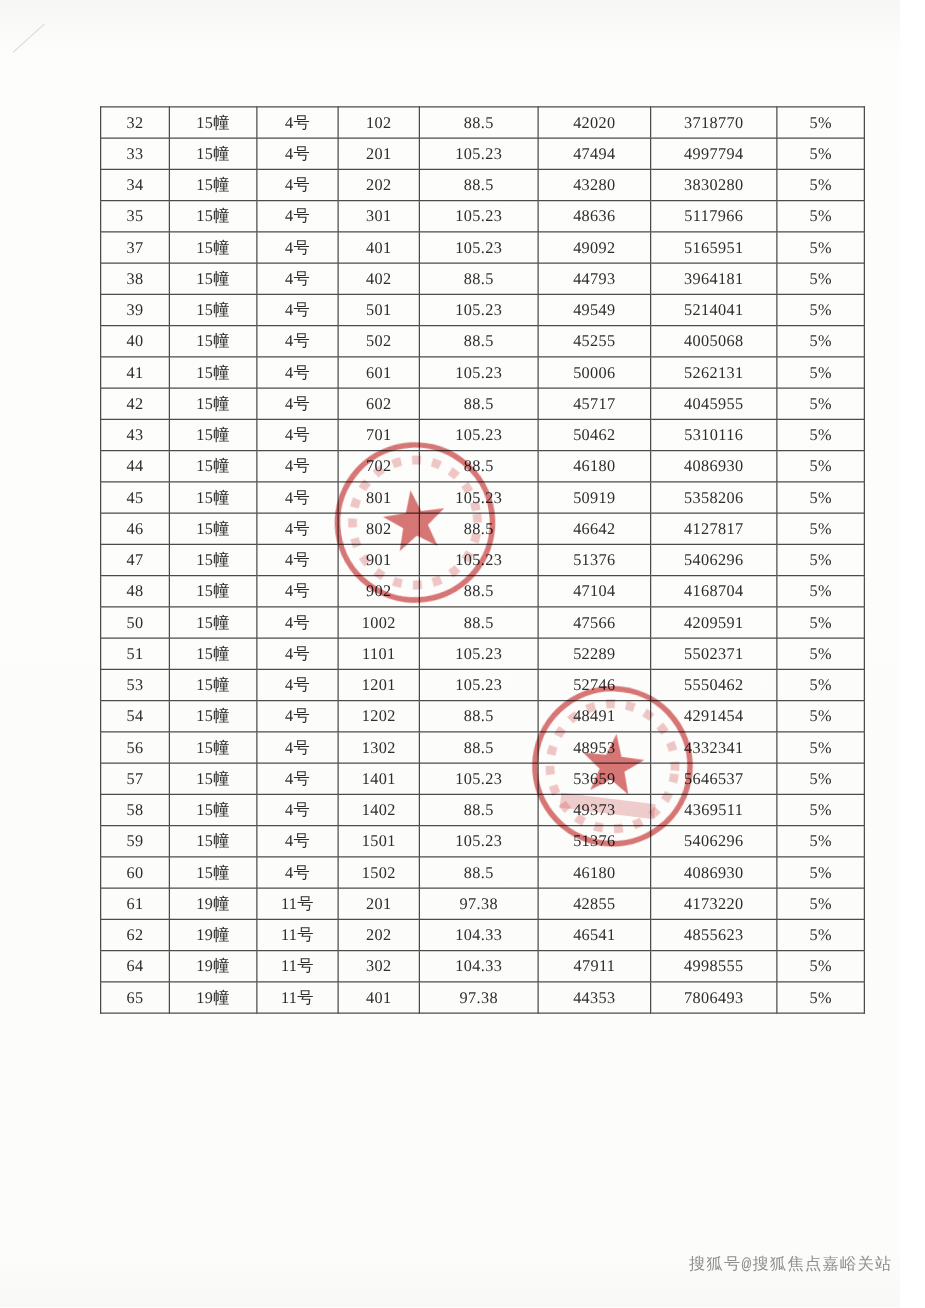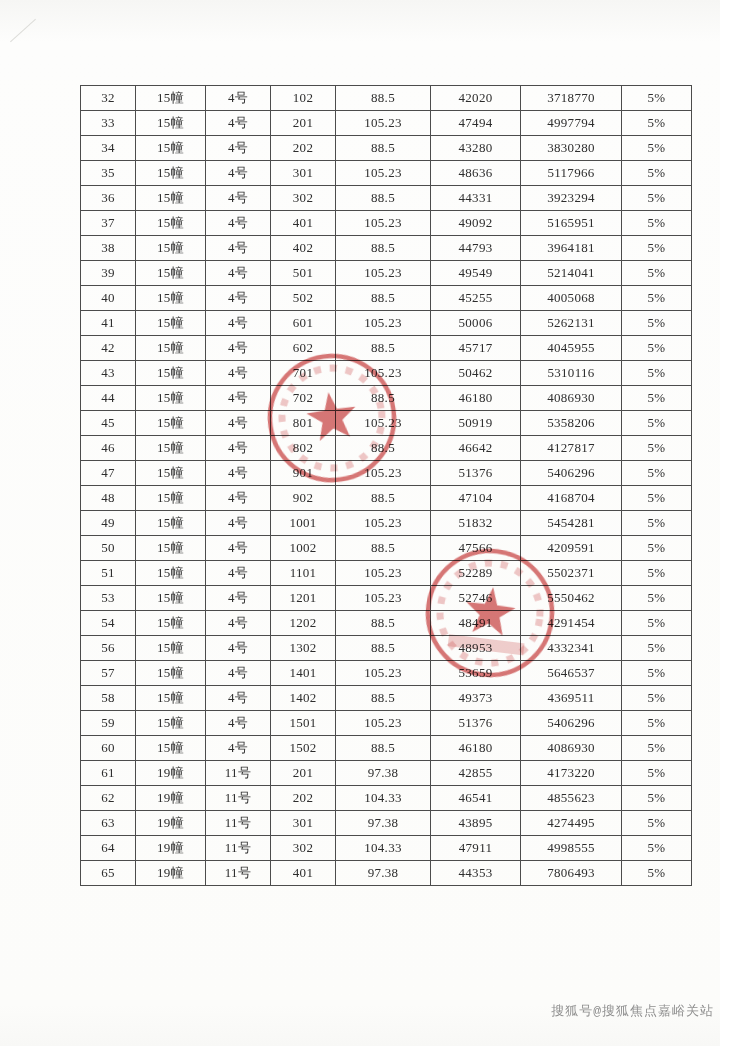--- a/index.html
+++ b/index.html
@@ -110,30 +110,20 @@
           <td>35</td>
           <td>15幢</td>
           <td>4号</td>
           <td>301</td>
           <td>105.23</td>
           <td>48636</td>
           <td>5117966</td>
           <td>5%</td>
         </tr>
         <tr>
-          <td>36</td>
-          <td>15幢</td>
-          <td>4号</td>
-          <td>302</td>
-          <td>88.5</td>
-          <td>44331</td>
-          <td>3923294</td>
-          <td>5%</td>
-        </tr>
-        <tr>
           <td>37</td>
           <td>15幢</td>
           <td>4号</td>
           <td>401</td>
           <td>105.23</td>
           <td>49092</td>
           <td>5165951</td>
           <td>5%</td>
         </tr>
         <tr>
@@ -237,30 +227,20 @@
           <td>5%</td>
         </tr>
         <tr>
           <td>48</td>
           <td>15幢</td>
           <td>4号</td>
           <td>902</td>
           <td>88.5</td>
           <td>47104</td>
           <td>4168704</td>
-          <td>5%</td>
-        </tr>
-        <tr>
-          <td>49</td>
-          <td>15幢</td>
-          <td>4号</td>
-          <td>1001</td>
-          <td>105.23</td>
-          <td>51832</td>
-          <td>5454281</td>
           <td>5%</td>
         </tr>
         <tr>
           <td>50</td>
           <td>15幢</td>
           <td>4号</td>
           <td>1002</td>
           <td>88.5</td>
           <td>47566</td>
           <td>4209591</td>
@@ -357,30 +337,20 @@
           <td>5%</td>
         </tr>
         <tr>
           <td>62</td>
           <td>19幢</td>
           <td>11号</td>
           <td>202</td>
           <td>104.33</td>
           <td>46541</td>
           <td>4855623</td>
-          <td>5%</td>
-        </tr>
-        <tr>
-          <td>63</td>
-          <td>19幢</td>
-          <td>11号</td>
-          <td>301</td>
-          <td>97.38</td>
-          <td>43895</td>
-          <td>4274495</td>
           <td>5%</td>
         </tr>
         <tr>
           <td>64</td>
           <td>19幢</td>
           <td>11号</td>
           <td>302</td>
           <td>104.33</td>
           <td>47911</td>
           <td>4998555</td>

